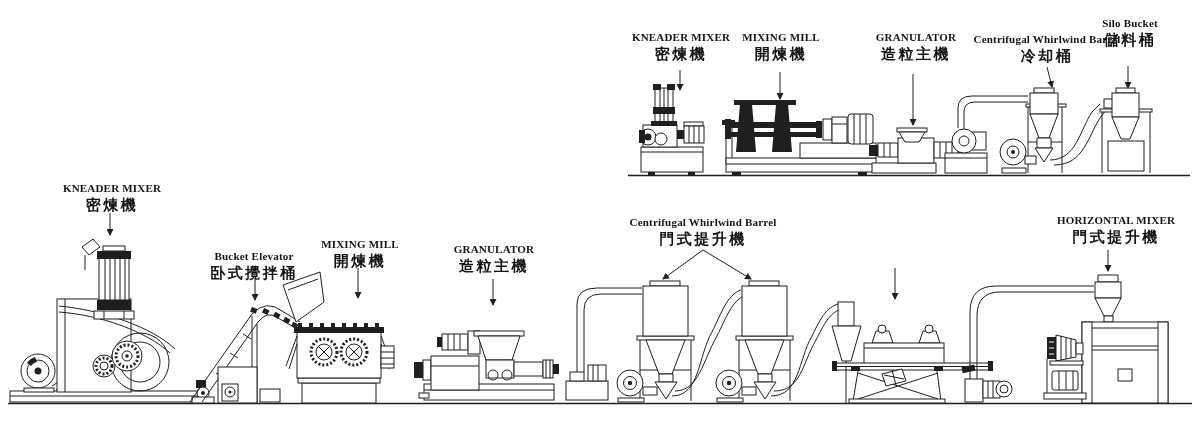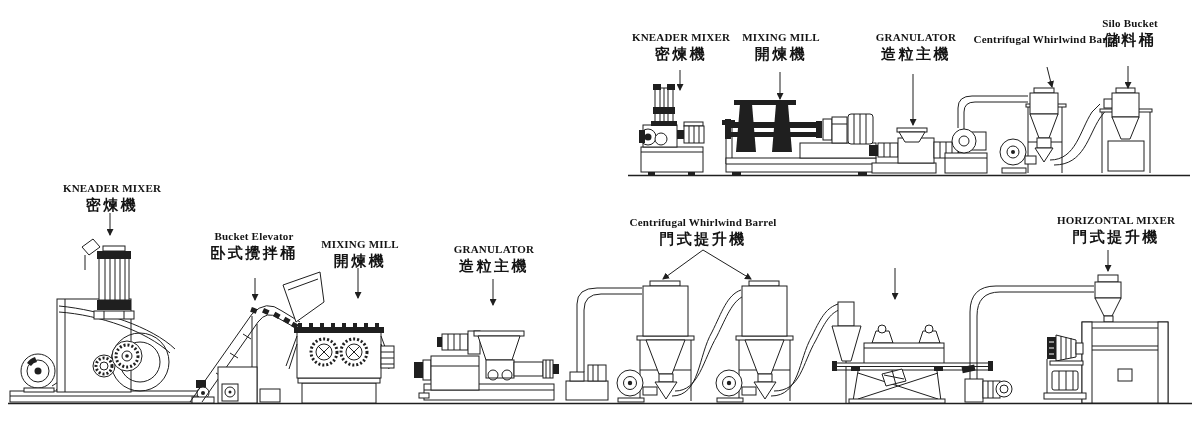--- a/index.html
+++ b/index.html
@@ -418,31 +418,32 @@
   <div class="label" style="left:781px;top:31px">
     <div class="en">MIXING MILL</div>
     <div class="zh">開煉機</div>
   </div>
   <div class="label" style="left:916px;top:31px">
     <div class="en">GRANULATOR</div>
     <div class="zh">造粒主機</div>
   </div>
   <div class="label" style="left:1047px;top:33px">
     <div class="en">Centrifugal Whirlwind Barrel</div>
+    <div class="zh">冷却桶</div>
   </div>
   <div class="label" style="left:1130px;top:17px">
     <div class="en">Silo Bucket</div>
     <div class="zh">儲料桶</div>
   </div>
 
   <div class="label" style="left:112px;top:182px">
     <div class="en">KNEADER MIXER</div>
     <div class="zh">密煉機</div>
   </div>
-  <div class="label" style="left:254px;top:230px">
+  <div class="label" style="left:254px;top:250px">
     <div class="en">Bucket Elevator</div>
     <div class="zh">卧式攪拌桶</div>
   </div>
   <div class="label" style="left:360px;top:238px">
     <div class="en">MIXING MILL</div>
     <div class="zh">開煉機</div>
   </div>
   <div class="label" style="left:494px;top:243px">
     <div class="en">GRANULATOR</div>
     <div class="zh">造粒主機</div>

